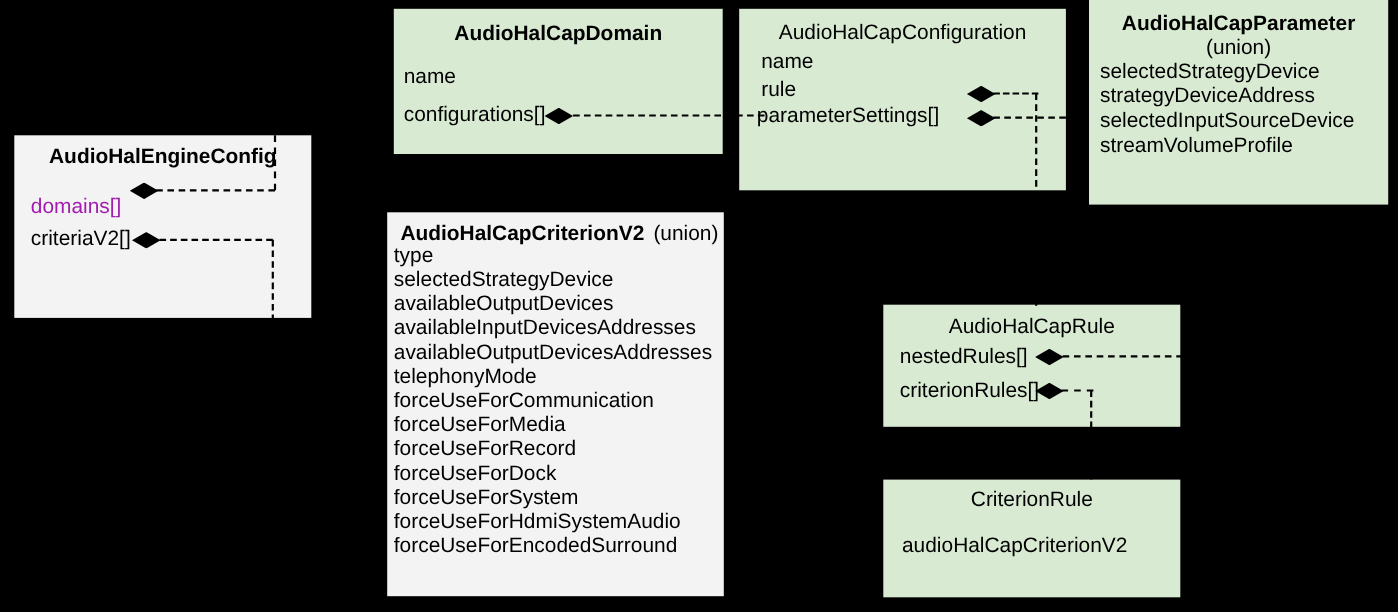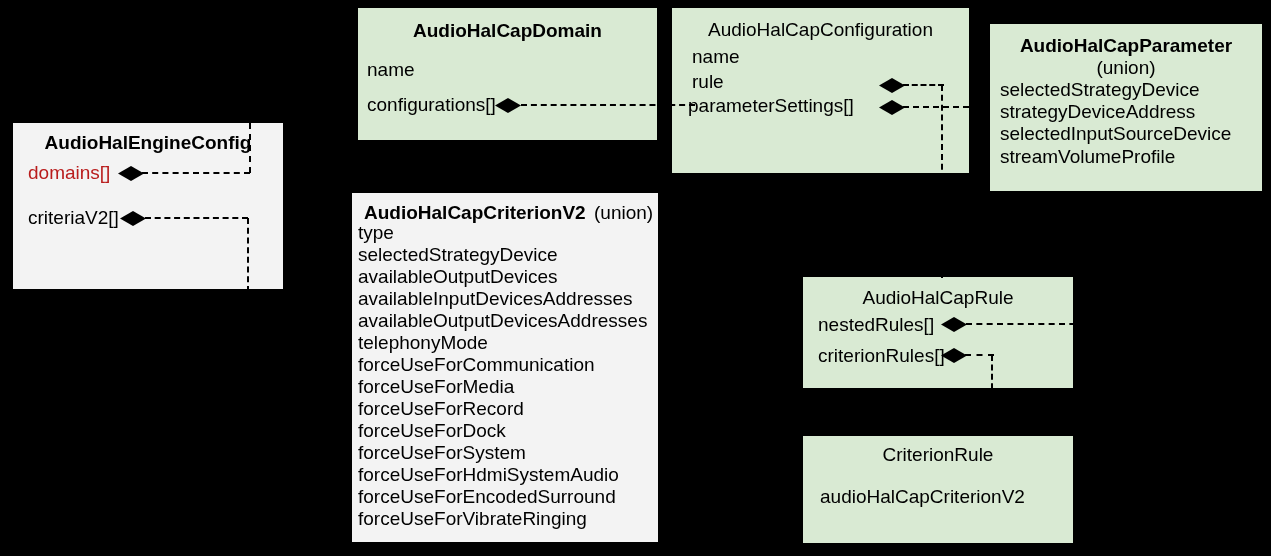--- a/index.html
+++ b/index.html
@@ -7,21 +7,21 @@
     position:relative;width:1271px;height:556px;background:#000;
     overflow:hidden;font-family:"Liberation Sans",sans-serif;
   }
   .box{position:absolute;z-index:1;}
   .box.green{background:#d9ead3;}
   .box.gray{background:#f3f3f3;}
   .t{position:absolute;font-size:19px;line-height:22px;white-space:nowrap;color:#000;}
   .title{font-weight:700;text-align:center;left:0;right:0;}
   .title.reg{font-weight:400;}
   .sub{font-weight:400;}
-  .accent{color:#b91c1c;}
+  .accent{color:#a21caf;margin-top:16px;}
   .conn{position:absolute;z-index:3;}
   .ch{border-top:2px dashed #000;height:0;}
   .cv{border-left:2px dashed #000;width:0;}
   .diamond{
     position:absolute;z-index:4;width:26px;height:15px;background:#000;
     clip-path:polygon(50% 0,100% 50%,50% 100%,0 50%);
   }
 </style>
 </head>
 <body>
@@ -40,21 +40,21 @@
     <div class="t" style="left:9px;top:86px">configurations[]</div>
   </div>
 
   <div class="box green" style="left:672px;top:8px;width:297px;height:165px">
     <div class="t title reg" style="top:11px">AudioHalCapConfiguration</div>
     <div class="t" style="left:20px;top:38px">name</div>
     <div class="t" style="left:20px;top:63px">rule</div>
     <div class="t" style="left:16px;top:87px">parameterSettings[]</div>
   </div>
 
-  <div class="box green" style="left:990px;top:24px;width:272px;height:167px">
+  <div class="box green" style="left:990px;top:0;width:272px;height:186px">
     <div class="t title" style="top:11px">AudioHalCapParameter</div>
     <div class="t title reg" style="top:33px">(union)</div>
     <div class="t" style="left:10px;top:55px">selectedStrategyDevice</div>
     <div class="t" style="left:10px;top:77px">strategyDeviceAddress</div>
     <div class="t" style="left:10px;top:99px">selectedInputSourceDevice</div>
     <div class="t" style="left:10px;top:122px">streamVolumeProfile</div>
   </div>
 
   <div class="box gray" style="left:352px;top:193px;width:306px;height:349px">
     <div class="t" style="left:12px;top:9px">
@@ -67,21 +67,20 @@
     <div class="t" style="left:6px;top:95px">availableInputDevicesAddresses</div>
     <div class="t" style="left:6px;top:117px">availableOutputDevicesAddresses</div>
     <div class="t" style="left:6px;top:139px">telephonyMode</div>
     <div class="t" style="left:6px;top:161px">forceUseForCommunication</div>
     <div class="t" style="left:6px;top:183px">forceUseForMedia</div>
     <div class="t" style="left:6px;top:205px">forceUseForRecord</div>
     <div class="t" style="left:6px;top:249px">forceUseForSystem</div>
     <div class="t" style="left:6px;top:227px">forceUseForDock</div>
     <div class="t" style="left:6px;top:271px">forceUseForHdmiSystemAudio</div>
     <div class="t" style="left:6px;top:293px">forceUseForEncodedSurround</div>
-    <div class="t" style="left:6px;top:315px">forceUseForVibrateRinging</div>
   </div>
 
   <div class="box green" style="left:803px;top:277px;width:270px;height:111px">
     <div class="t title reg" style="top:10px">AudioHalCapRule</div>
     <div class="t" style="left:15px;top:37px">nestedRules[]</div>
     <div class="t" style="left:15px;top:68px">criterionRules[]</div>
   </div>
 
   <div class="box green" style="left:803px;top:436px;width:270px;height:107px">
     <div class="t title reg" style="top:8px">CriterionRule</div>

